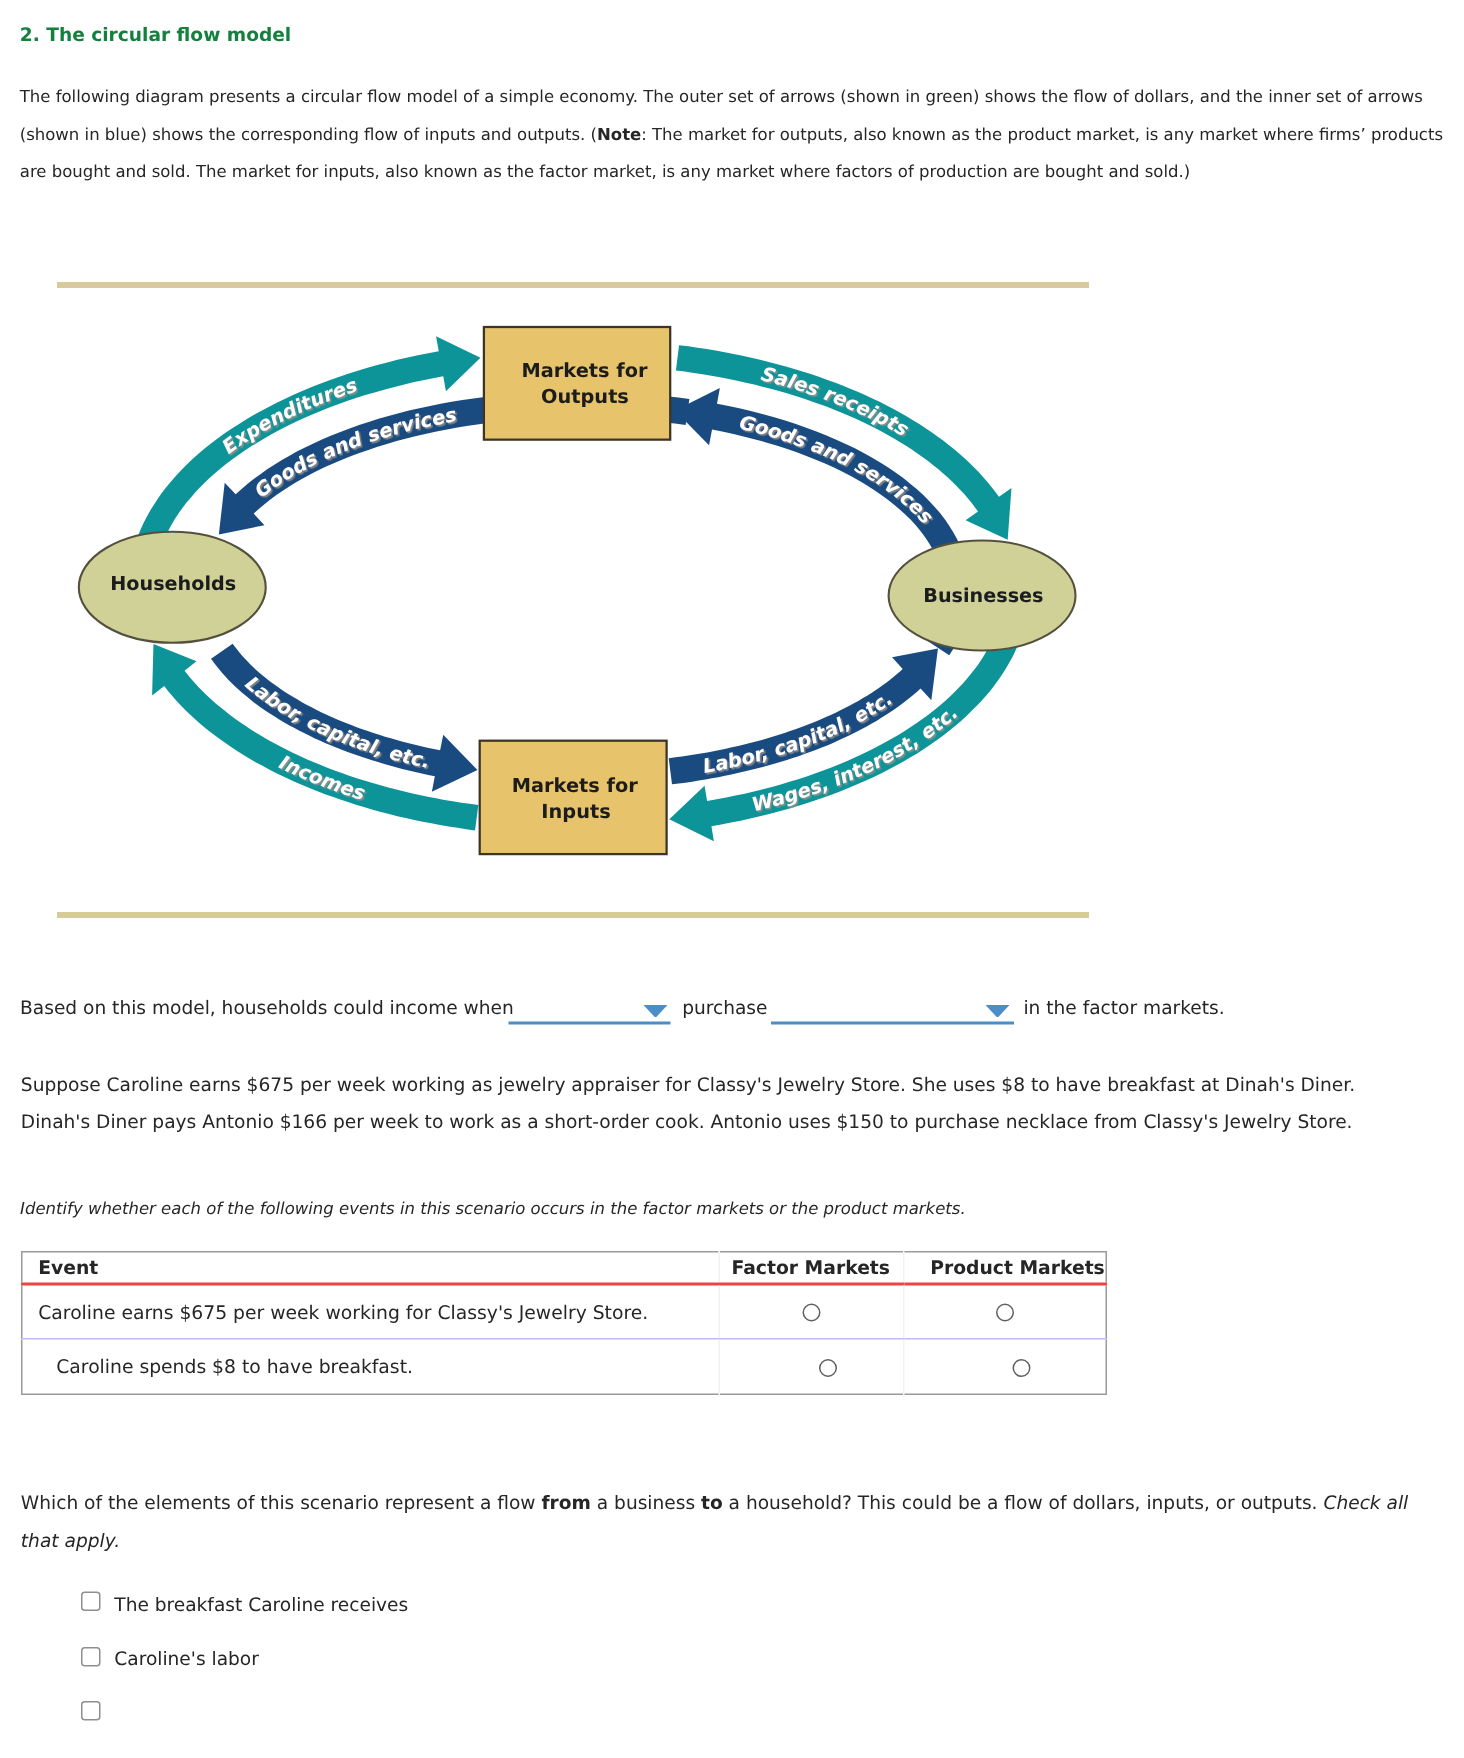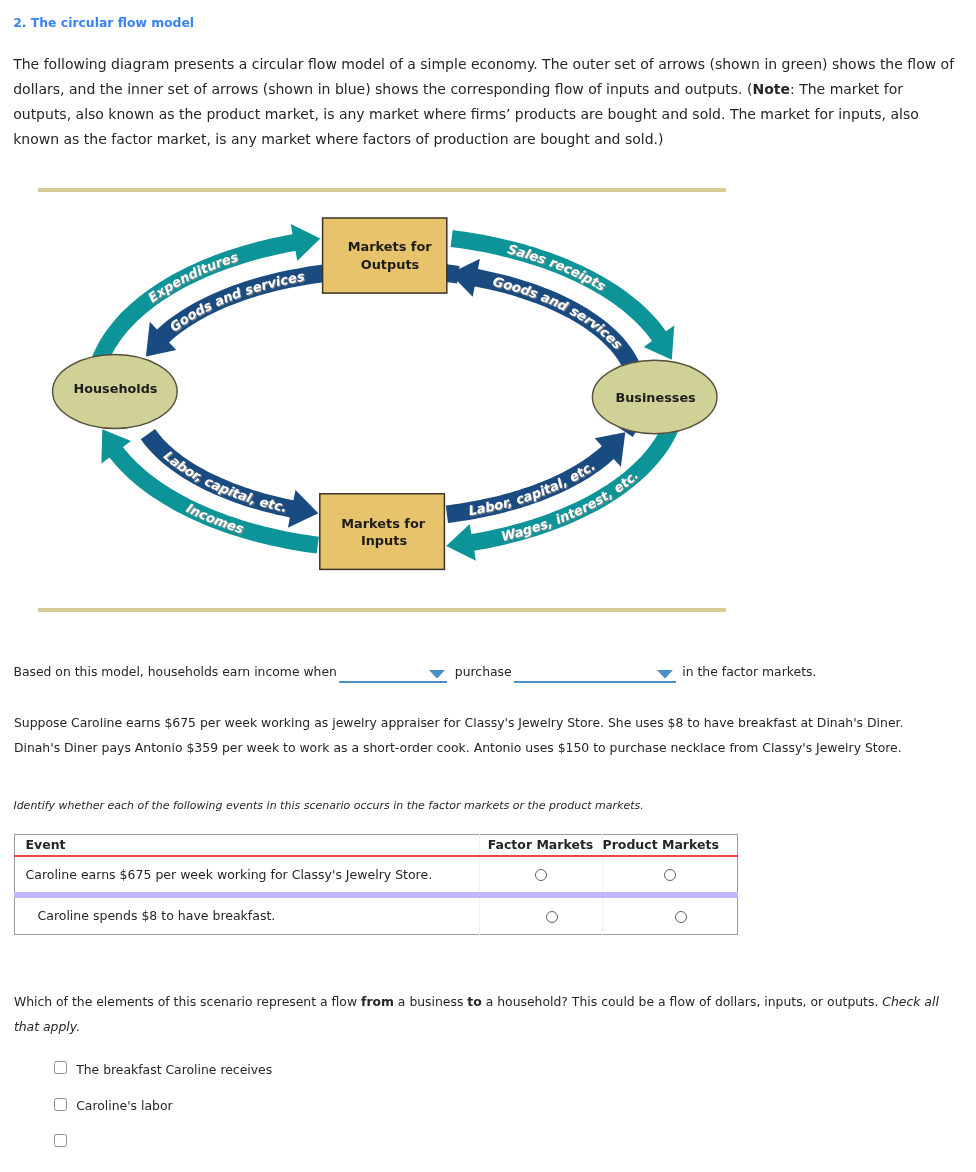--- a/index.html
+++ b/index.html
@@ -1,37 +1,37 @@
 <!DOCTYPE html>
 <html><head>
 <meta charset="utf-8">
 <title>The circular flow model</title>
 <style>
   html,body{margin:0;padding:0;background:#ffffff;}
   body{width:976px;height:1172px;font-family:"DejaVu Sans",sans-serif;color:#262626;overflow:hidden;}
   .page{position:relative;width:976px;height:1172px;}
-  .qtitle{position:absolute;left:13.2px;top:15px;font-size:12.4px;font-weight:bold;color:#3b82f6;}
-  .intro{position:absolute;left:13.2px;top:52px;width:950px;font-size:14px;line-height:25px;}
+  .qtitle{position:absolute;left:13.2px;top:15px;font-size:12.4px;font-weight:bold;color:#15803d;}
+  .intro{position:absolute;left:13.2px;top:52px;width:950px;font-size:11px;line-height:25px;}
   svg.diag{position:absolute;left:0;top:0;}
   .hrule{position:absolute;background:#d8cb9a;height:4px;left:37.8px;width:688.2px;}
   .fill-row{position:absolute;left:13.4px;top:664px;font-size:12.4px;white-space:nowrap;height:22px;}
   .fp{position:absolute;top:0;white-space:nowrap;}
   .sel{position:absolute;top:0.8px;height:16.4px;border-bottom:2.4px solid #4b8dc7;}
   .sel .arw{position:absolute;right:2.2px;top:5px;width:16px;height:8.6px;display:block;}
   .scenario{position:absolute;left:13.9px;top:710px;font-size:12.42px;line-height:25px;white-space:nowrap;}
   .tprompt{position:absolute;left:13.4px;top:799px;font-size:11px;font-style:italic;}
   table.evt{position:absolute;left:13.5px;top:833.5px;border-collapse:collapse;font-size:12.4px;border:1px solid #9a9a9a;}
   table.evt th{border-bottom:2px solid #ef4444;padding:0;height:20px;font-weight:bold;font-size:12.5px;}
-  table.evt td{border-bottom:6px solid #c4b5fd;border-right:1px solid #f2f2f2;padding:0;height:35.6px;vertical-align:middle;font-size:12.5px;}
+  table.evt td{border-bottom:1px solid #c4b5fd;border-right:1px solid #f2f2f2;padding:0;height:35.6px;vertical-align:middle;font-size:12.5px;}
   table.evt th{border-right:1px solid #f2f2f2;}
   table.evt th:last-child,table.evt td:last-child{border-right:none;}
   table.evt tr:last-child td{border-bottom:none;padding-left:23px;}
   table.evt th.c-evt{text-align:left;padding-left:11px;width:453px;}
   table.evt th.c-fm{width:122px;text-align:center;}
-  table.evt th.c-pm{width:134px;text-align:left;}
+  table.evt th.c-pm{width:134px;text-align:right;}
   table.evt td.c-evt{text-align:left;padding-left:11px;white-space:nowrap;}
   table.evt td.c-radio{text-align:center;}
   .radio{display:inline-block;width:10px;height:10px;border:1.2px solid #616161;border-radius:50%;background:#fff;vertical-align:middle;}
   .cbq{position:absolute;left:13.9px;top:988.5px;width:944px;font-size:12.4px;line-height:25px;}
   .cblist{position:absolute;left:54.2px;top:1049px;font-size:12.4px;}
   .cbrow{height:36.7px;line-height:36.7px;white-space:nowrap;}
   .cbbox{display:inline-block;width:11px;height:11px;border:1px solid #8e8e8e;border-radius:2.5px;background:#fff;vertical-align:middle;margin-right:9px;}
   .cblabel{vertical-align:middle;position:relative;top:2.5px;}
 </style>
 </head>
@@ -87,38 +87,38 @@
       <text><textPath href="#tp-wages" startOffset="20.6%">Wages, interest, etc.</textPath></text>
       <text><textPath href="#tp-incomes" startOffset="46.4%">Incomes</textPath></text>
       <text><textPath href="#tp-goodsL" startOffset="11.0%">Goods and services</textPath></text>
       <text><textPath href="#tp-goodsR" startOffset="16.0%">Goods and services</textPath></text>
       <text><textPath href="#tp-laborL" startOffset="14.0%">Labor, capital, etc.</textPath></text>
       <text><textPath href="#tp-laborR" startOffset="10.8%">Labor, capital, etc.</textPath></text>
     </g>
   </svg>
 
   <div class="fill-row">
-    <span class="fp" style="left:0px">Based on this model, households earn income when</span>
+    <span class="fp" style="left:0px">Based on this model, households could income when</span>
     <span class="sel" style="left:326.1px;width:107.9px">
         <svg class="arw" viewBox="0 0 16 8.6">
           <polygon points="0,0 16,0 8,8.6" fill="#4b8dc7"></polygon>
         </svg>
       </span>
     <span class="fp" style="left:441.4px">purchase</span>
     <span class="sel" style="left:500.7px;width:161.5px">
         <svg class="arw" viewBox="0 0 16 8.6">
           <polygon points="0,0 16,0 8,8.6" fill="#4b8dc7"></polygon>
         </svg>
       </span>
     <span class="fp" style="left:668.9px">in the factor markets.</span>
   </div>
 
   <div class="scenario">
     <div>Suppose Caroline earns $675 per week working as jewelry appraiser for Classy's Jewelry Store. She uses $8 to have breakfast at Dinah's Diner.</div>
-    <div>Dinah's Diner pays Antonio $359 per week to work as a short-order cook. Antonio uses $150 to purchase necklace from Classy's Jewelry Store.</div>
+    <div>Dinah's Diner pays Antonio $166 per week to work as a short-order cook. Antonio uses $150 to purchase necklace from Classy's Jewelry Store.</div>
   </div>
 
   <div class="tprompt">Identify whether each of the following events in this scenario occurs in the factor markets or the product markets.</div>
 
   <table class="evt">
     <thead>
         <tr>
       <th class="c-evt">Event</th>
       <th class="c-fm">Factor Markets</th>
       <th class="c-pm">Product Markets</th>

